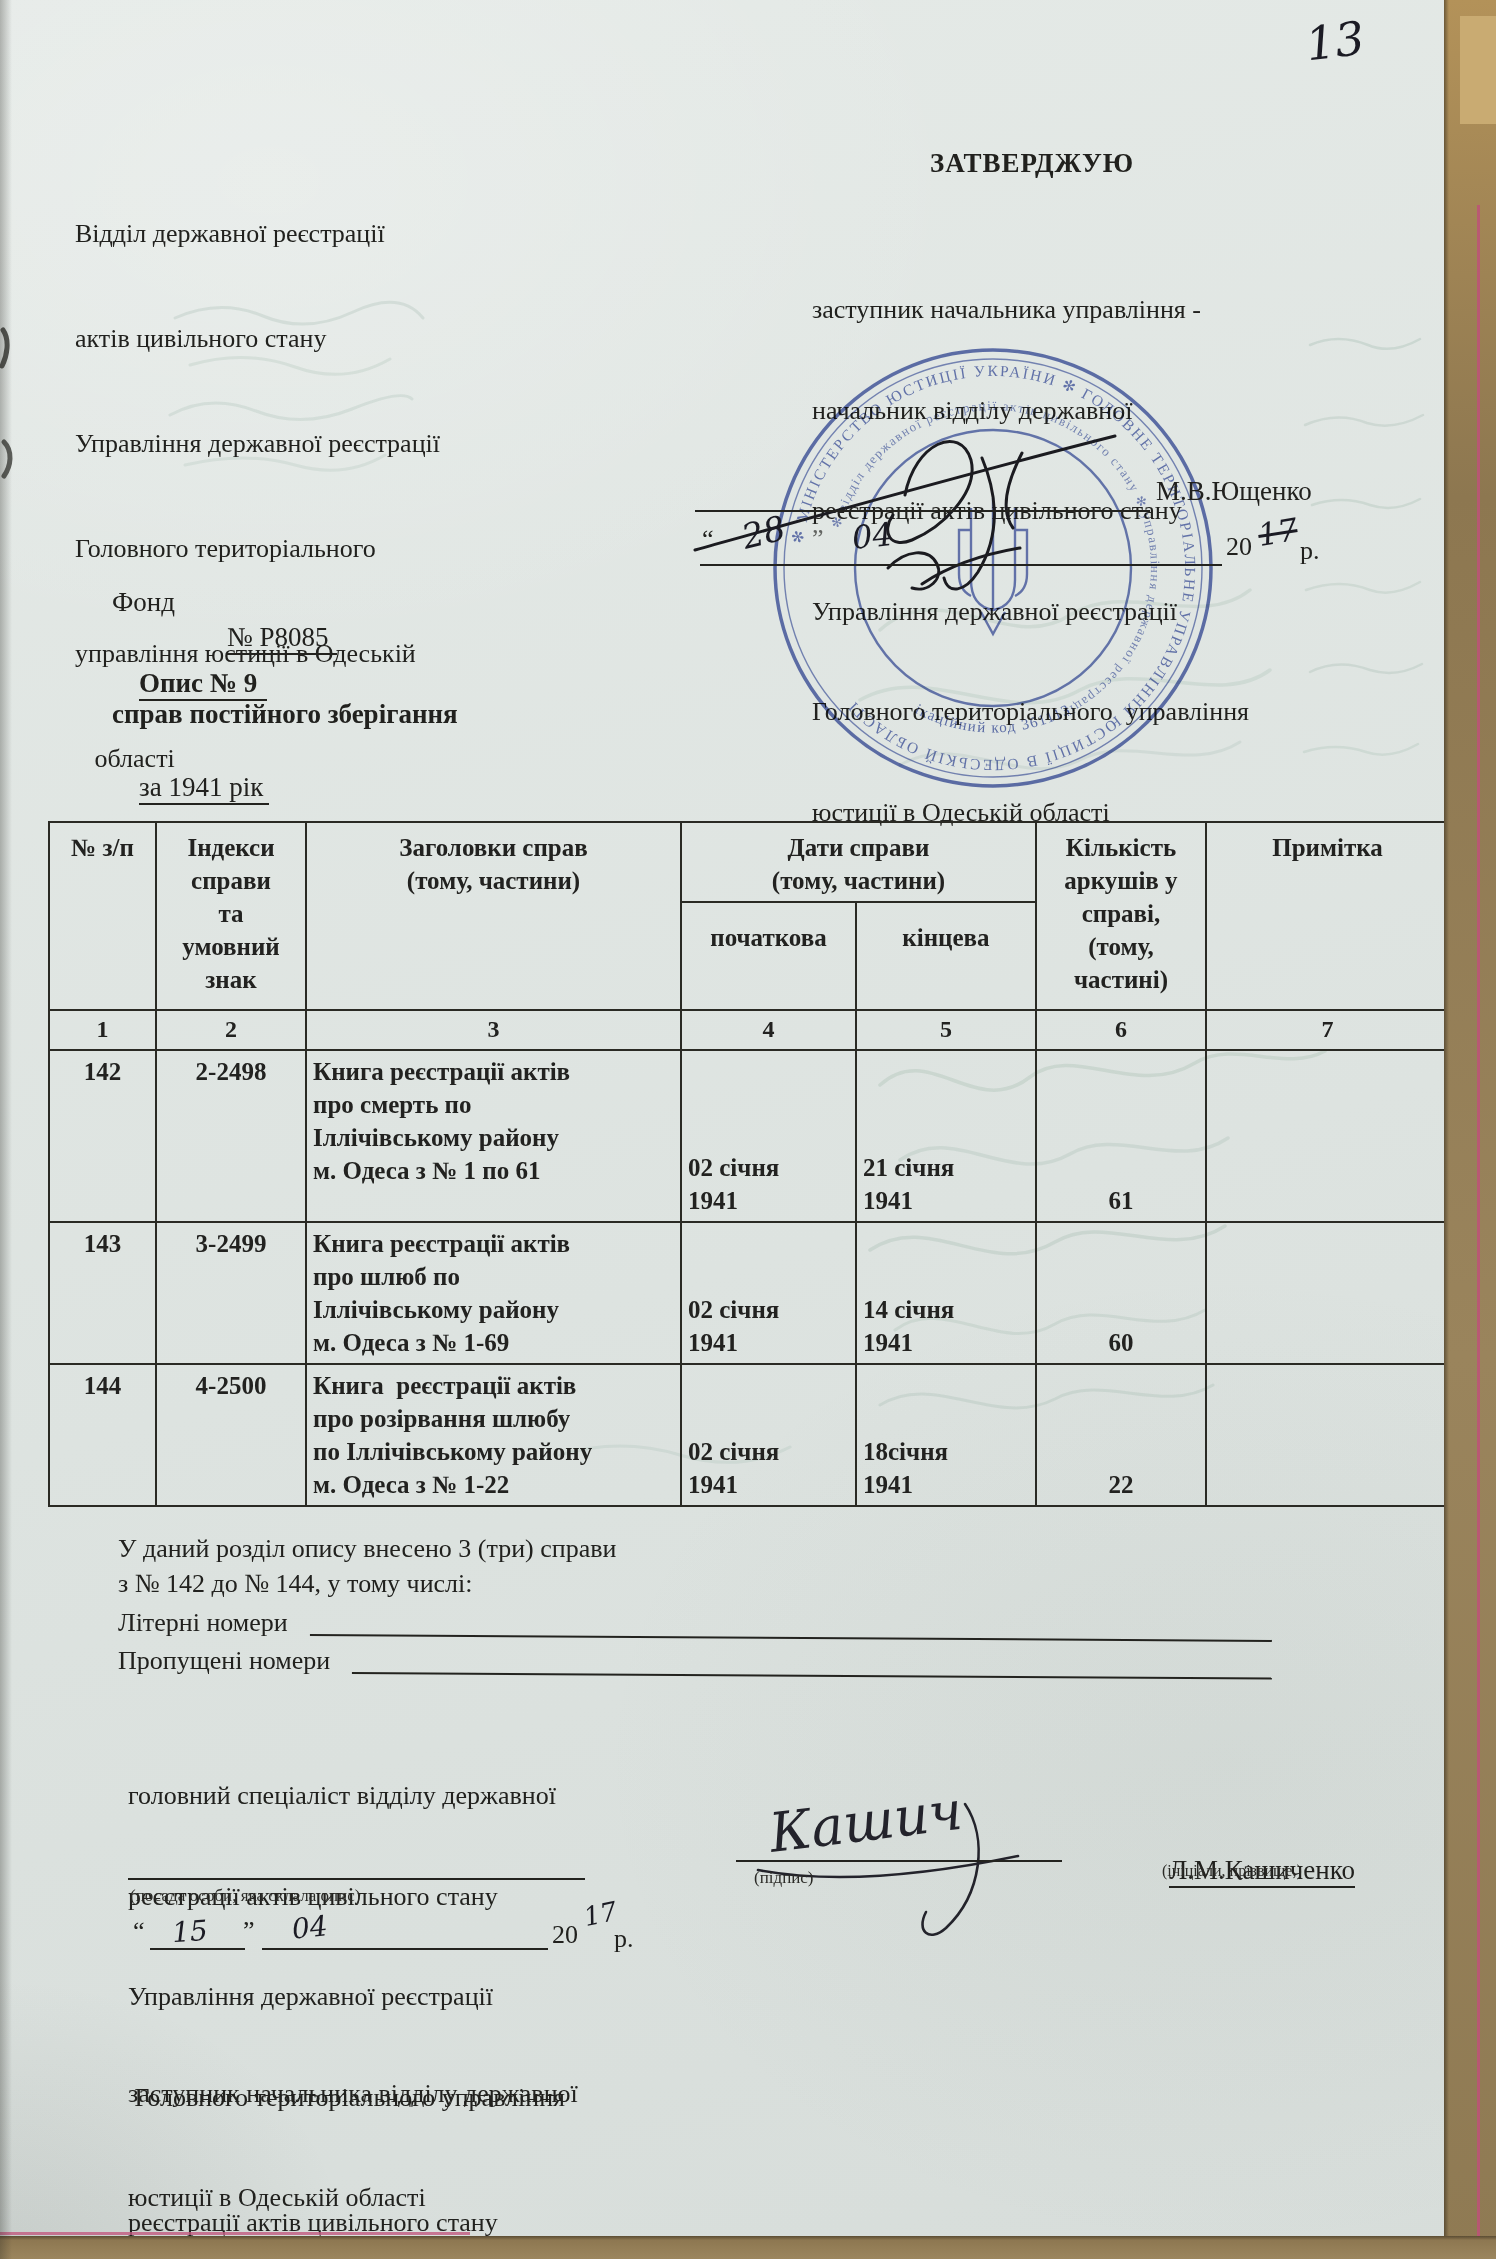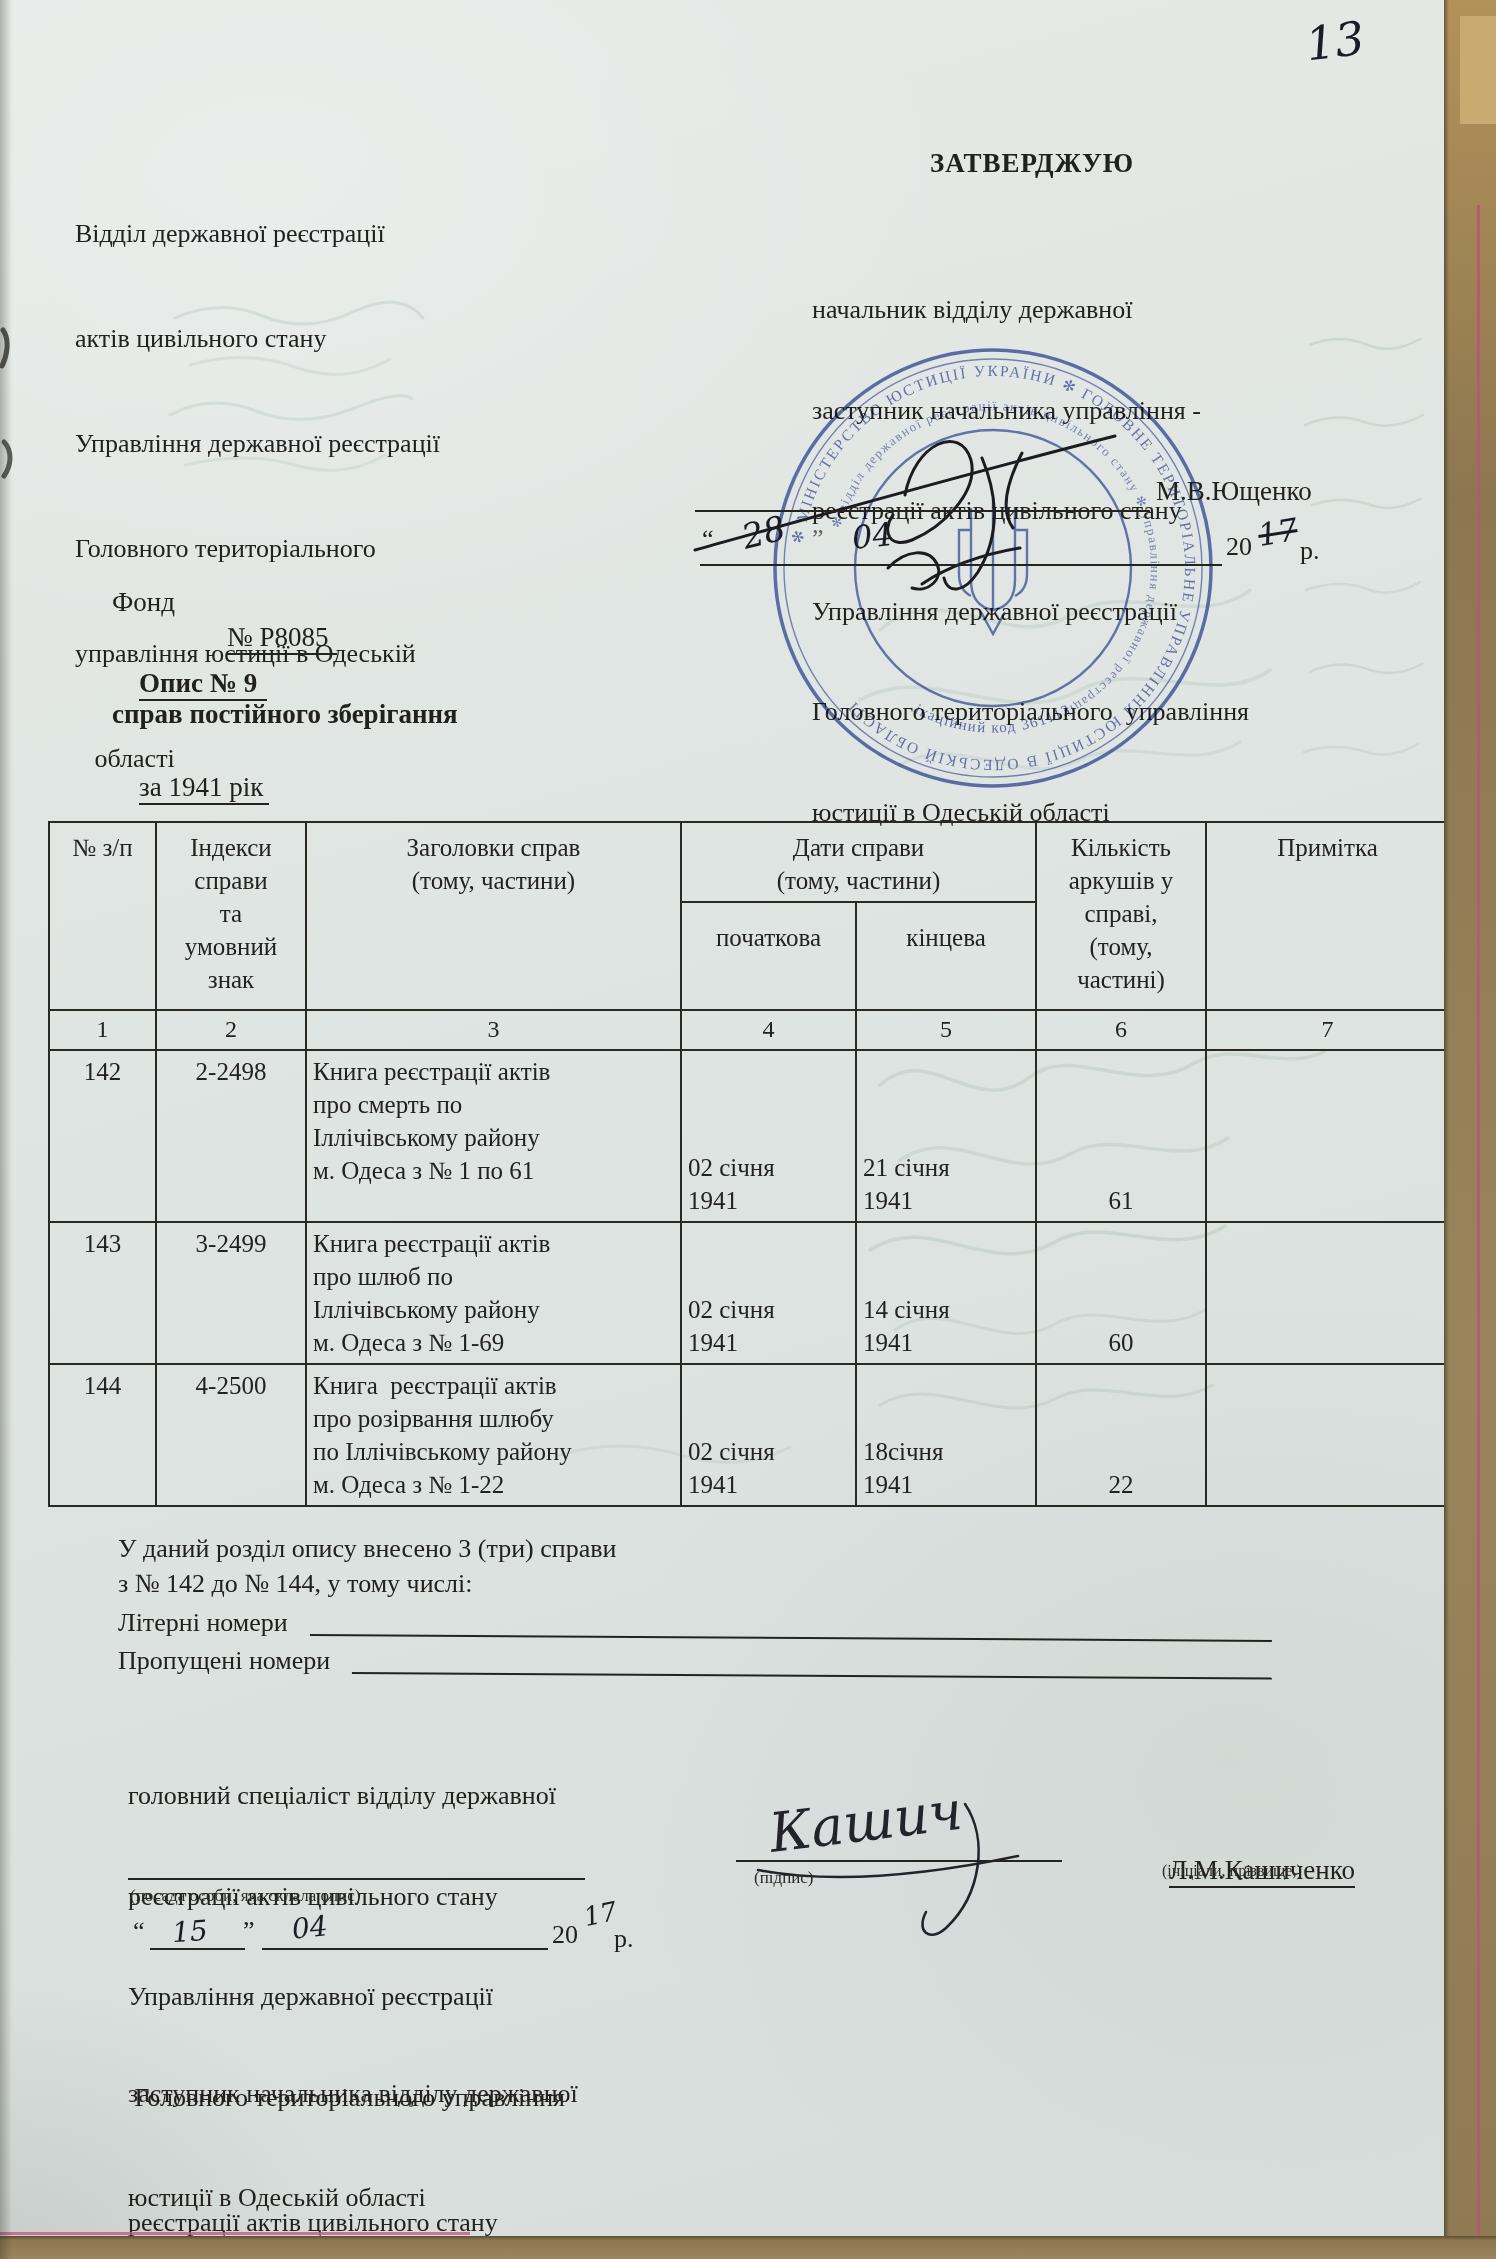--- a/index.html
+++ b/index.html
@@ -31,21 +31,21 @@
   .backing-bottom{position:absolute;left:0;top:2236px;width:1496px;height:23px;
     background:linear-gradient(180deg,#8a744e,#9c865e);}
   .backing-bottom::before{content:"";position:absolute;left:0;top:0;width:100%;height:4px;
     background:linear-gradient(180deg,rgba(45,38,25,.5),rgba(45,38,25,0));}
   .pink-line-bottom{position:absolute;left:0px;top:2232px;width:470px;height:3px;background:#c25a80;opacity:.8;}
   .edge-shade-left{position:absolute;left:0;top:0;width:12px;height:2259px;
     background:linear-gradient(90deg,rgba(40,40,34,.30),rgba(40,40,34,0));}
   
   table.doc{position:absolute;left:48px;top:821px;border-collapse:collapse;table-layout:fixed;
     width:1400px;font-size:25px;line-height:1.32;color:#222220;}
-  table.doc th, table.doc td{border:2px solid #2a2a24;font-weight:normal;padding:4px 6px;overflow:hidden;}
+  table.doc th, table.doc td{border:2px solid #2a2a24;font-weight:bold;padding:4px 6px;overflow:hidden;}
   table.doc th{vertical-align:top;text-align:center;padding-top:8px;white-space:pre-wrap;}
   td.c-num{text-align:center;vertical-align:top;padding-top:6px;}
   td.c-idx{text-align:center;vertical-align:top;padding-top:6px;}
   td.c-title{text-align:left;vertical-align:top;padding:4px 6px 4px 10px;white-space:pre-wrap;margin-top:48px;}
   td.c-date{text-align:left;vertical-align:bottom;padding-bottom:26px;white-space:pre-wrap;}
   td.c-sheets{text-align:center;vertical-align:bottom;padding-bottom:12px;}
   tr.nums td{text-align:center;height:34px;padding:2px;font-size:24px;vertical-align:middle;}
   
   .lay{position:absolute;pointer-events:none;}
 </style>
@@ -89,22 +89,22 @@
     <div class="bl">актів цивільного стану</div>
     <div class="bl">Управління державної реєстрації</div>
     <div class="bl">Головного територіального</div>
     <div class="bl">управління юстиції в Одеській</div>
     <div class="bl">   області</div>
   </div>
 
   <div class="txt serif27 bold" style="left:930px;top:146px;letter-spacing:1px;">ЗАТВЕРДЖУЮ</div>
 
   <div class="txt serif26 block" style="left:812px;top:226px;line-height:33.5px;">
+    <div class="bl">заступник начальника управління -</div>
     <div class="bl">начальник відділу державної</div>
-    <div class="bl">заступник начальника управління -</div>
     <div class="bl">реєстрації актів цивільного стану</div>
     <div class="bl">Управління державної реєстрації</div>
     <div class="bl">Головного територіального  управління</div>
     <div class="bl">юстиції в Одеській області</div>
   </div>
 
   <svg class="lay" style="left:765px;top:340px;width:456px;height:456px;mix-blend-mode:multiply;opacity:.92;" viewBox="0 0 456 456">
     <defs>
       <path id="arcOuter" d="M36,228 a192,192 0 1 1 384,0 a192,192 0 1 1 -384,0"></path>
       <path id="arcInner" d="M70,228 a158,158 0 1 1 316,0 a158,158 0 1 1 -316,0"></path>

